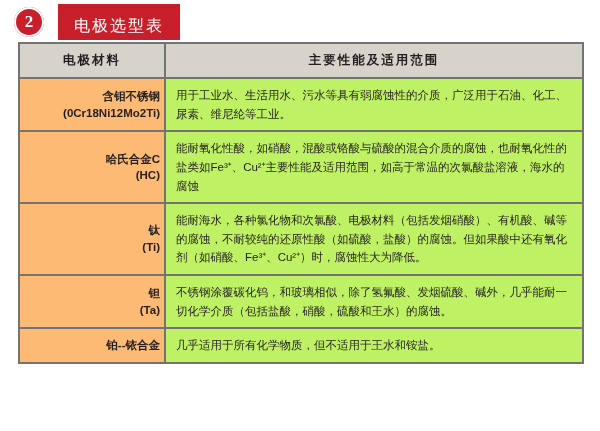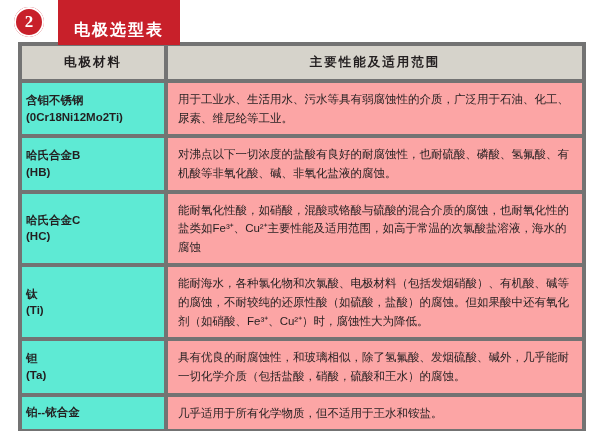--- a/index.html
+++ b/index.html
@@ -43,66 +43,65 @@
     justify-content: center;
     box-shadow: 0 0 0 2px #ffffff inset;
     flex: 0 0 auto;
     font-family: "Liberation Serif", serif;
   }
   .title-bar {
     margin-left: 14px;
     background: #c8202a;
     color: #ffffff;
     font-size: 16px;
-    font-weight: bold;
+    font-weight: normal;
     letter-spacing: 2px;
-    padding: 22px 16px 6px 16px;
+    padding: 13px 16px 6px 16px;
     line-height: 1.1;
     white-space: nowrap;
   }
 
   
   .table-wrap {
     padding: 0 18px;
     box-sizing: border-box;
   }
   table {
     border-collapse: collapse;
     width: 564px;
     table-layout: fixed;
   }
   col.c1 { width: 146px; }
   col.c2 { width: 418px; }
 
   th, td {
-    border: 4px solid #737373;
+    border: 2px solid #737373;
     vertical-align: middle;
     box-sizing: border-box;
   }
   thead th {
     background: #d6d3cb;
     font-size: 12.5px;
     font-weight: bold;
     letter-spacing: 2px;
     text-align: center;
     padding: 8px 4px;
     color: #231f20;
   }
   td.mat {
-    background: #5eead4;
-    text-align: left;
+    background: #fdba74;
+    text-align: right;
     font-size: 11.5px;
     font-weight: bold;
     line-height: 1.45;
     padding: 6px 4px;
     color: #231f20;
-    border-radius: 7px;
   }
   td.desc {
-    background: #fca5a5;
+    background: #bef264;
     text-align: left;
     font-size: 11.5px;
     line-height: 1.62;
     padding: 7px 9px 7px 10px;
     color: #231f20;
   }
   .mat .line2 { display: block; }
 </style>
 </head>
 <body>
@@ -129,45 +128,38 @@
       <tbody>
         <tr>
           <td class="mat">
             <span>含钼不锈钢</span>
             <span class="line2">(0Cr18Ni12Mo2Ti)</span>
           </td>
           <td class="desc">用于工业水、生活用水、污水等具有弱腐蚀性的介质，广泛用于石油、化工、尿素、维尼纶等工业。</td>
         </tr>
         <tr>
           <td class="mat">
-            <span>哈氏合金B</span>
-            <span class="line2">(HB)</span>
-          </td>
-          <td class="desc">对沸点以下一切浓度的盐酸有良好的耐腐蚀性，也耐硫酸、磷酸、氢氟酸、有机酸等非氧化酸、碱、非氧化盐液的腐蚀。</td>
-        </tr>
-        <tr>
-          <td class="mat">
             <span>哈氏合金C</span>
             <span class="line2">(HC)</span>
           </td>
           <td class="desc">能耐氧化性酸，如硝酸，混酸或铬酸与硫酸的混合介质的腐蚀，也耐氧化性的盐类如Fe³⁺、Cu²⁺主要性能及适用范围，如高于常温的次氯酸盐溶液，海水的腐蚀</td>
         </tr>
         <tr>
           <td class="mat">
             <span>钛</span>
             <span class="line2">(Ti)</span>
           </td>
           <td class="desc">能耐海水，各种氯化物和次氯酸、电极材料（包括发烟硝酸）、有机酸、碱等的腐蚀，不耐较纯的还原性酸（如硫酸，盐酸）的腐蚀。但如果酸中还有氧化剂（如硝酸、Fe³⁺、Cu²⁺）时，腐蚀性大为降低。</td>
         </tr>
         <tr>
           <td class="mat">
             <span>钽</span>
             <span class="line2">(Ta)</span>
           </td>
-          <td class="desc">具有优良的耐腐蚀性，和玻璃相似，除了氢氟酸、发烟硫酸、碱外，几乎能耐一切化学介质（包括盐酸，硝酸，硫酸和王水）的腐蚀。</td>
+          <td class="desc">不锈钢涂覆碳化钨，和玻璃相似，除了氢氟酸、发烟硫酸、碱外，几乎能耐一切化学介质（包括盐酸，硝酸，硫酸和王水）的腐蚀。</td>
         </tr>
         <tr>
           <td class="mat">
             <span>铂--铱合金</span>
           </td>
           <td class="desc">几乎适用于所有化学物质，但不适用于王水和铵盐。</td>
         </tr>
       </tbody>
     </table>
   </div>

